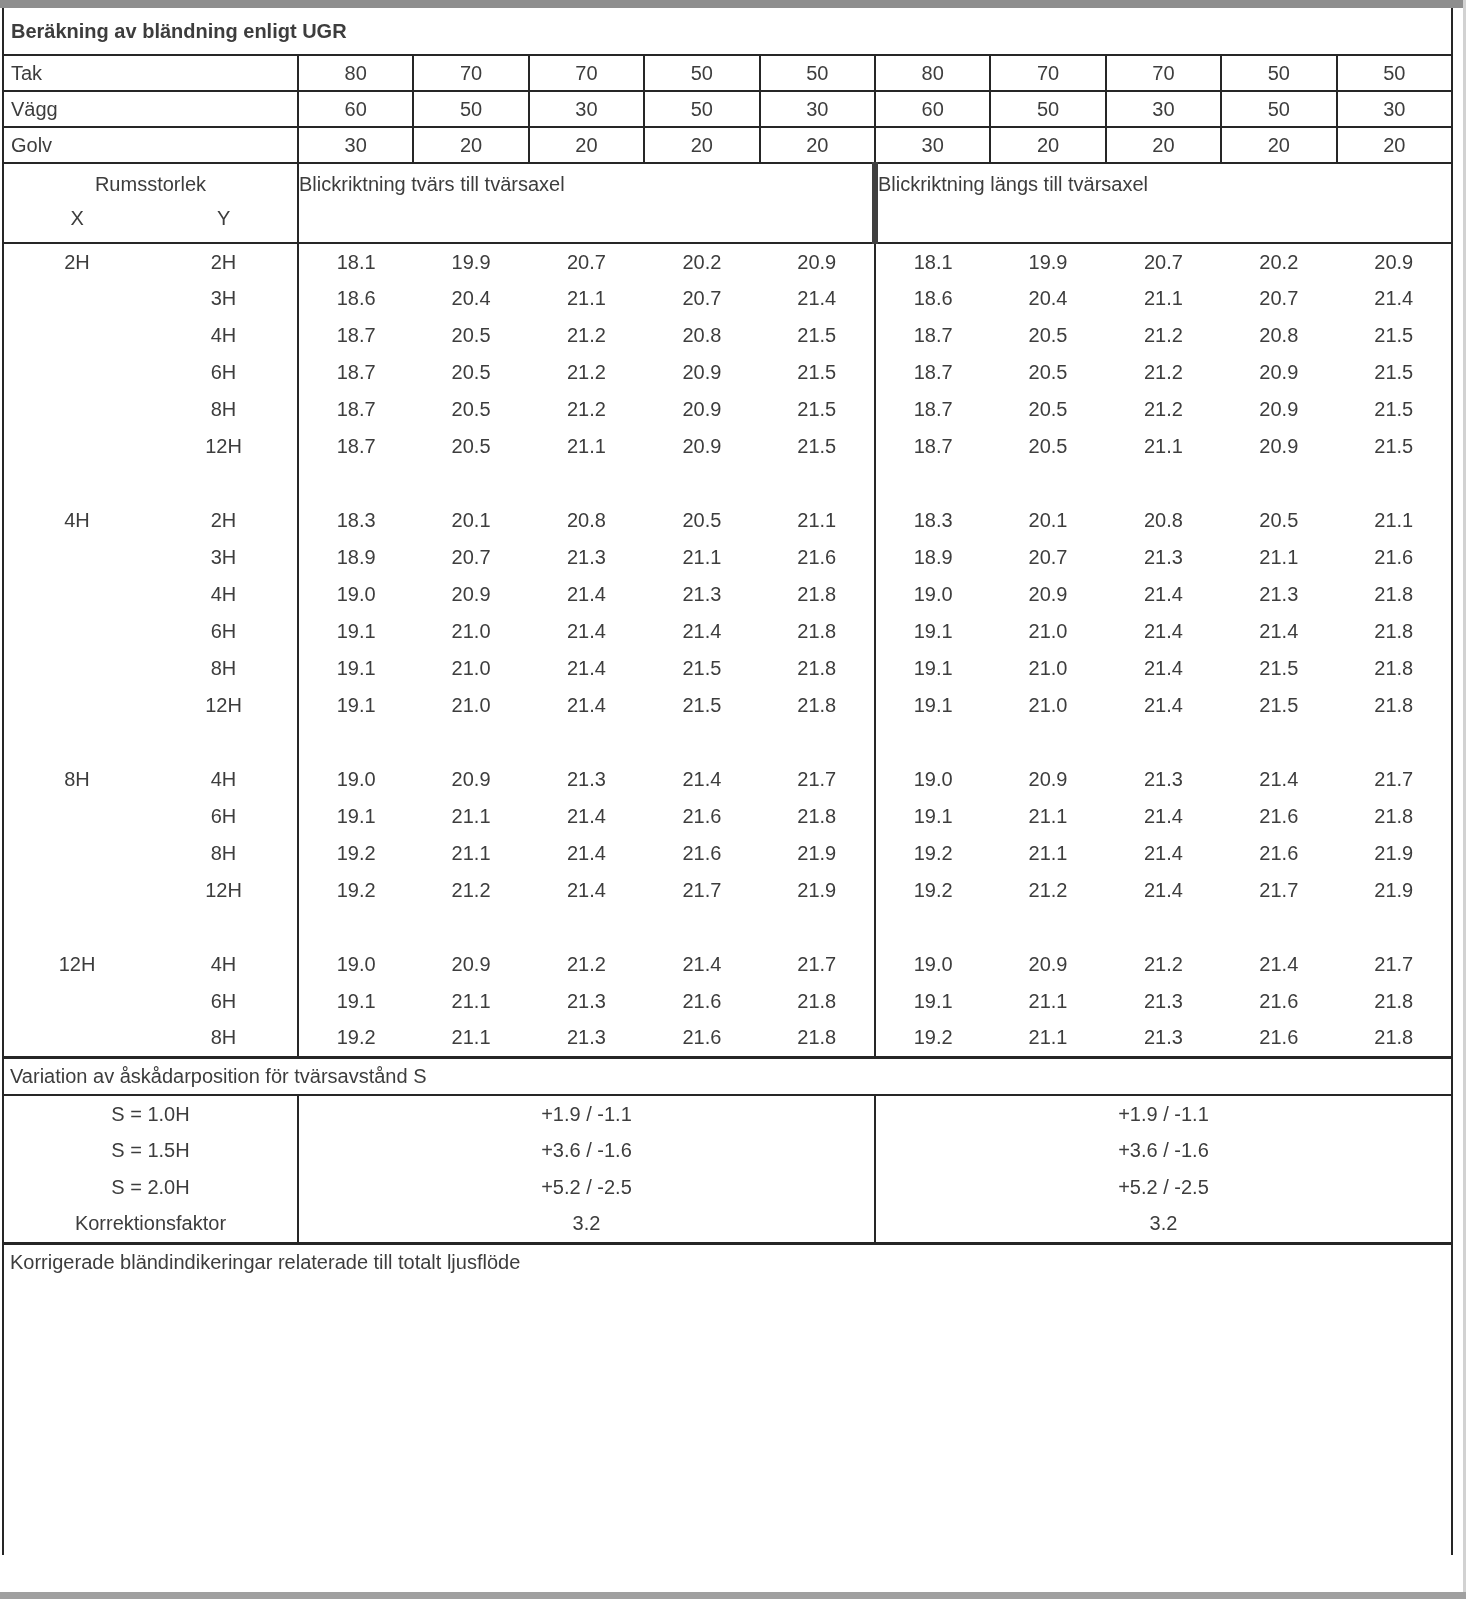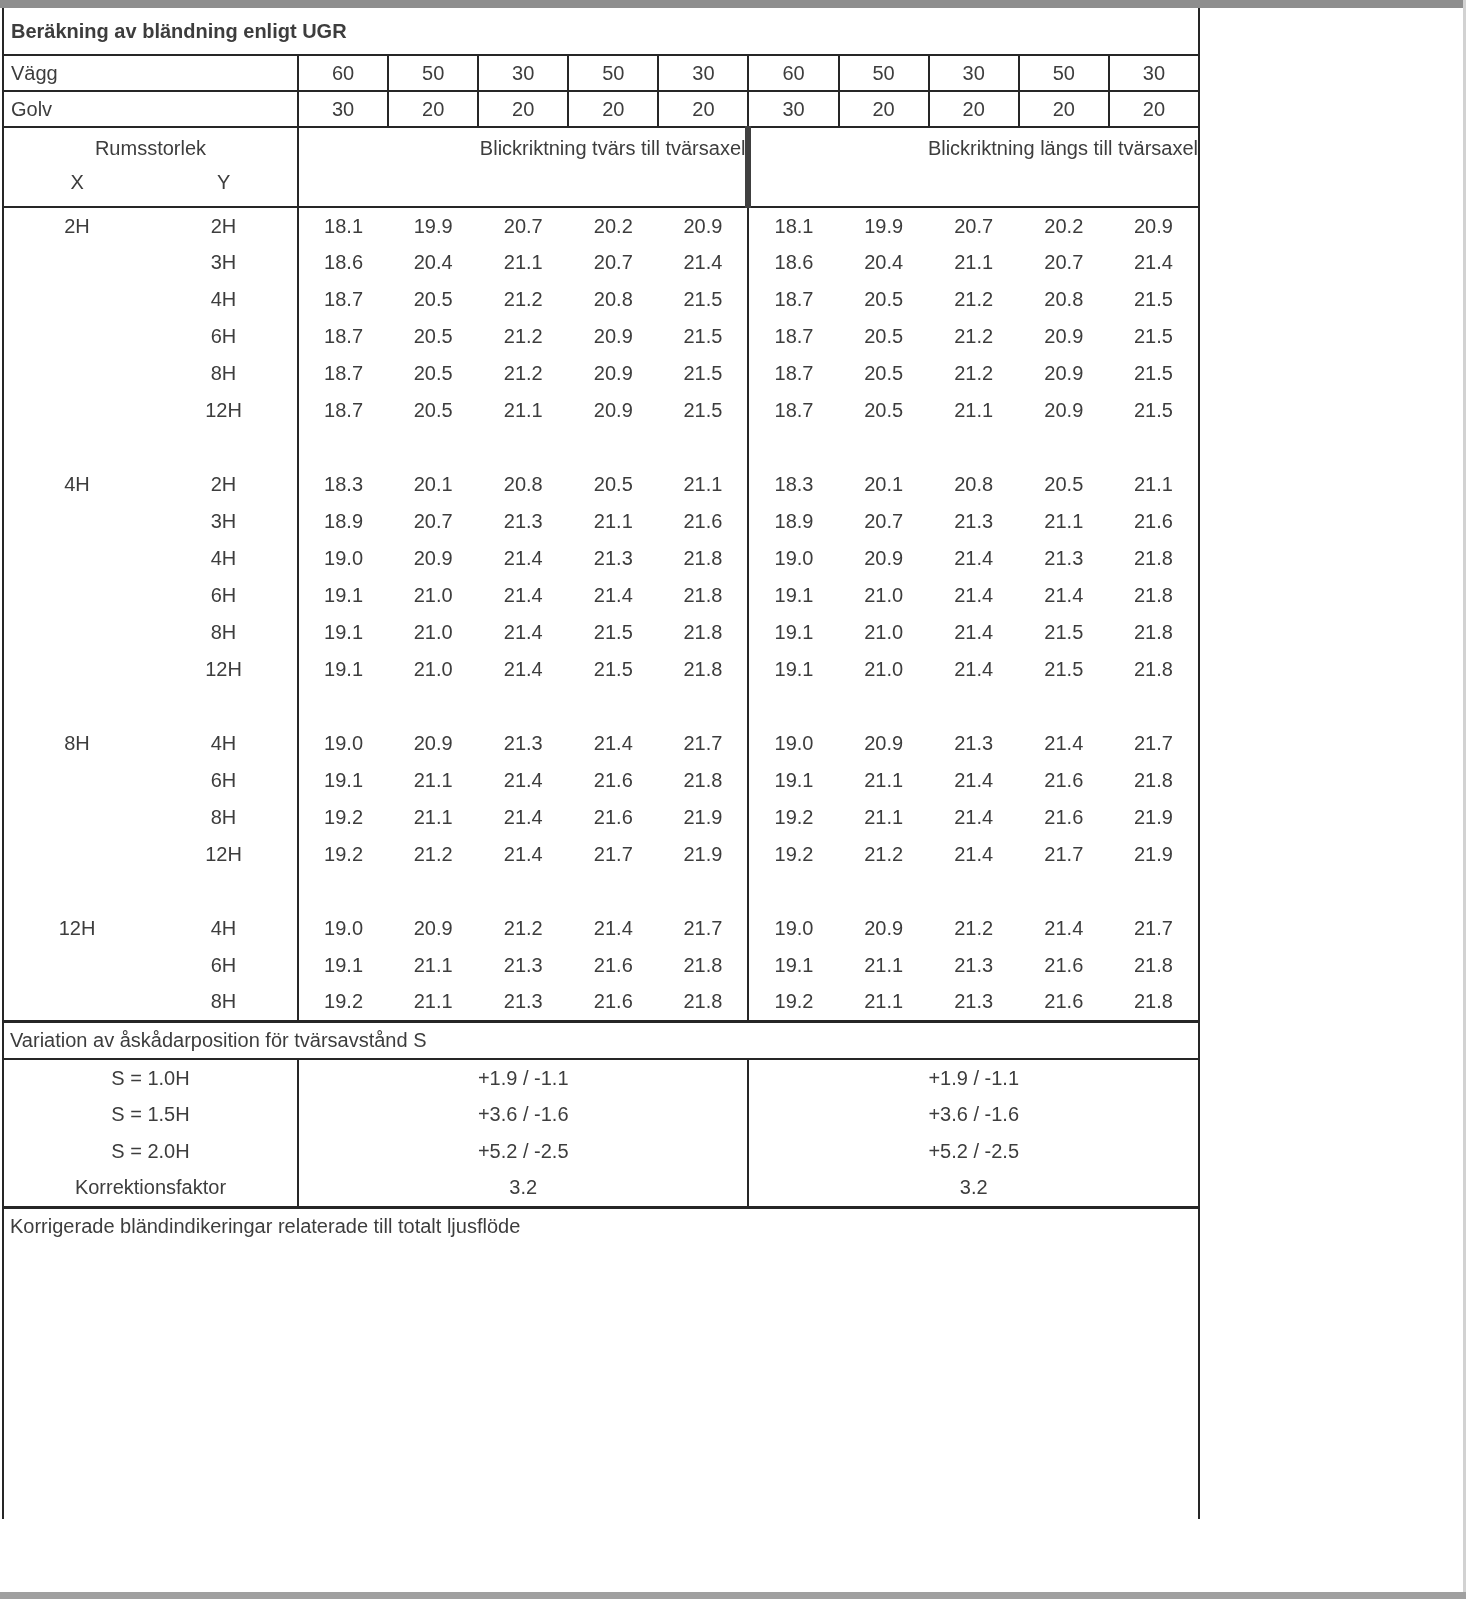--- a/index.html
+++ b/index.html
@@ -11,21 +11,21 @@
     overflow:hidden;
   }
   .page { position:relative; width:1466px; height:1599px; background:#ffffff; padding-top:8px; }
   .edge-top    { position:absolute; top:0; left:0; width:100%; height:8px; background:#8e8e8e; }
   .edge-bottom { position:absolute; bottom:0; left:0; width:100%; height:7px; background:#a0a0a0; }
   .edge-right  { position:absolute; top:0; right:0; width:3px; height:100%; background:#d2d2d2; }
 
   table.main {
     border-collapse:collapse;
     table-layout:fixed;
-    width:1198px;
+    width:1451px;
     margin-left:2px;
     border-left:2px solid #262626;
     border-right:2px solid #262626;
   }
   table.main td {
     font-size:20px;
     color:#3d3d3d;
     white-space:nowrap;
     overflow:hidden;
     line-height:1.15;
@@ -47,21 +47,21 @@
   .surf td { height:36px; text-align:center; vertical-align:middle; border:2px solid #262626; }
   .surf td.surf-label { text-align:left; padding-left:7px; }
 
   
   .band td { height:80px; vertical-align:top; border-bottom:2px solid #262626; }
   .band .band-label { border-right:2px solid #262626;border-radius:15px; }
   .band .half-right { border-left:6px solid #404040; }
   .band .line1 { text-align:center; padding-top:9px; }
   .band .xy { display:flex; margin-top:11px; }
   .band .xy span { width:50%; text-align:center; }
-  .band .bh { text-align:right; padding-top:9px; }
+  .band .bh { text-align:left; padding-top:9px; }
 
   
   .brow td { height:37px; text-align:center; vertical-align:middle; }
   td.vdiv { border-left:2px solid #262626; }
 
   
   .var-head td {
     height:38px; text-align:left; padding-left:6px; vertical-align:middle;
     border-top:3px solid #262626; border-bottom:2px solid #262626;
   }
@@ -102,20 +102,33 @@
     </colgroup>
 
     <tbody>
       <tr>
         <td colspan="12" class="title-cell">Beräkning av bländning enligt UGR</td>
       </tr>
     </tbody>
 
     <tbody>
         <tr class="surf">
+          <td class="surf-label" colspan="2">Tak</td>
+          <td>80</td>
+          <td>70</td>
+          <td>70</td>
+          <td>50</td>
+          <td>50</td>
+          <td>80</td>
+          <td>70</td>
+          <td>70</td>
+          <td>50</td>
+          <td>50</td>
+        </tr>
+        <tr class="surf">
           <td class="surf-label" colspan="2">Vägg</td>
           <td>60</td>
           <td>50</td>
           <td>30</td>
           <td>50</td>
           <td>30</td>
           <td>60</td>
           <td>50</td>
           <td>30</td>
           <td>50</td>

